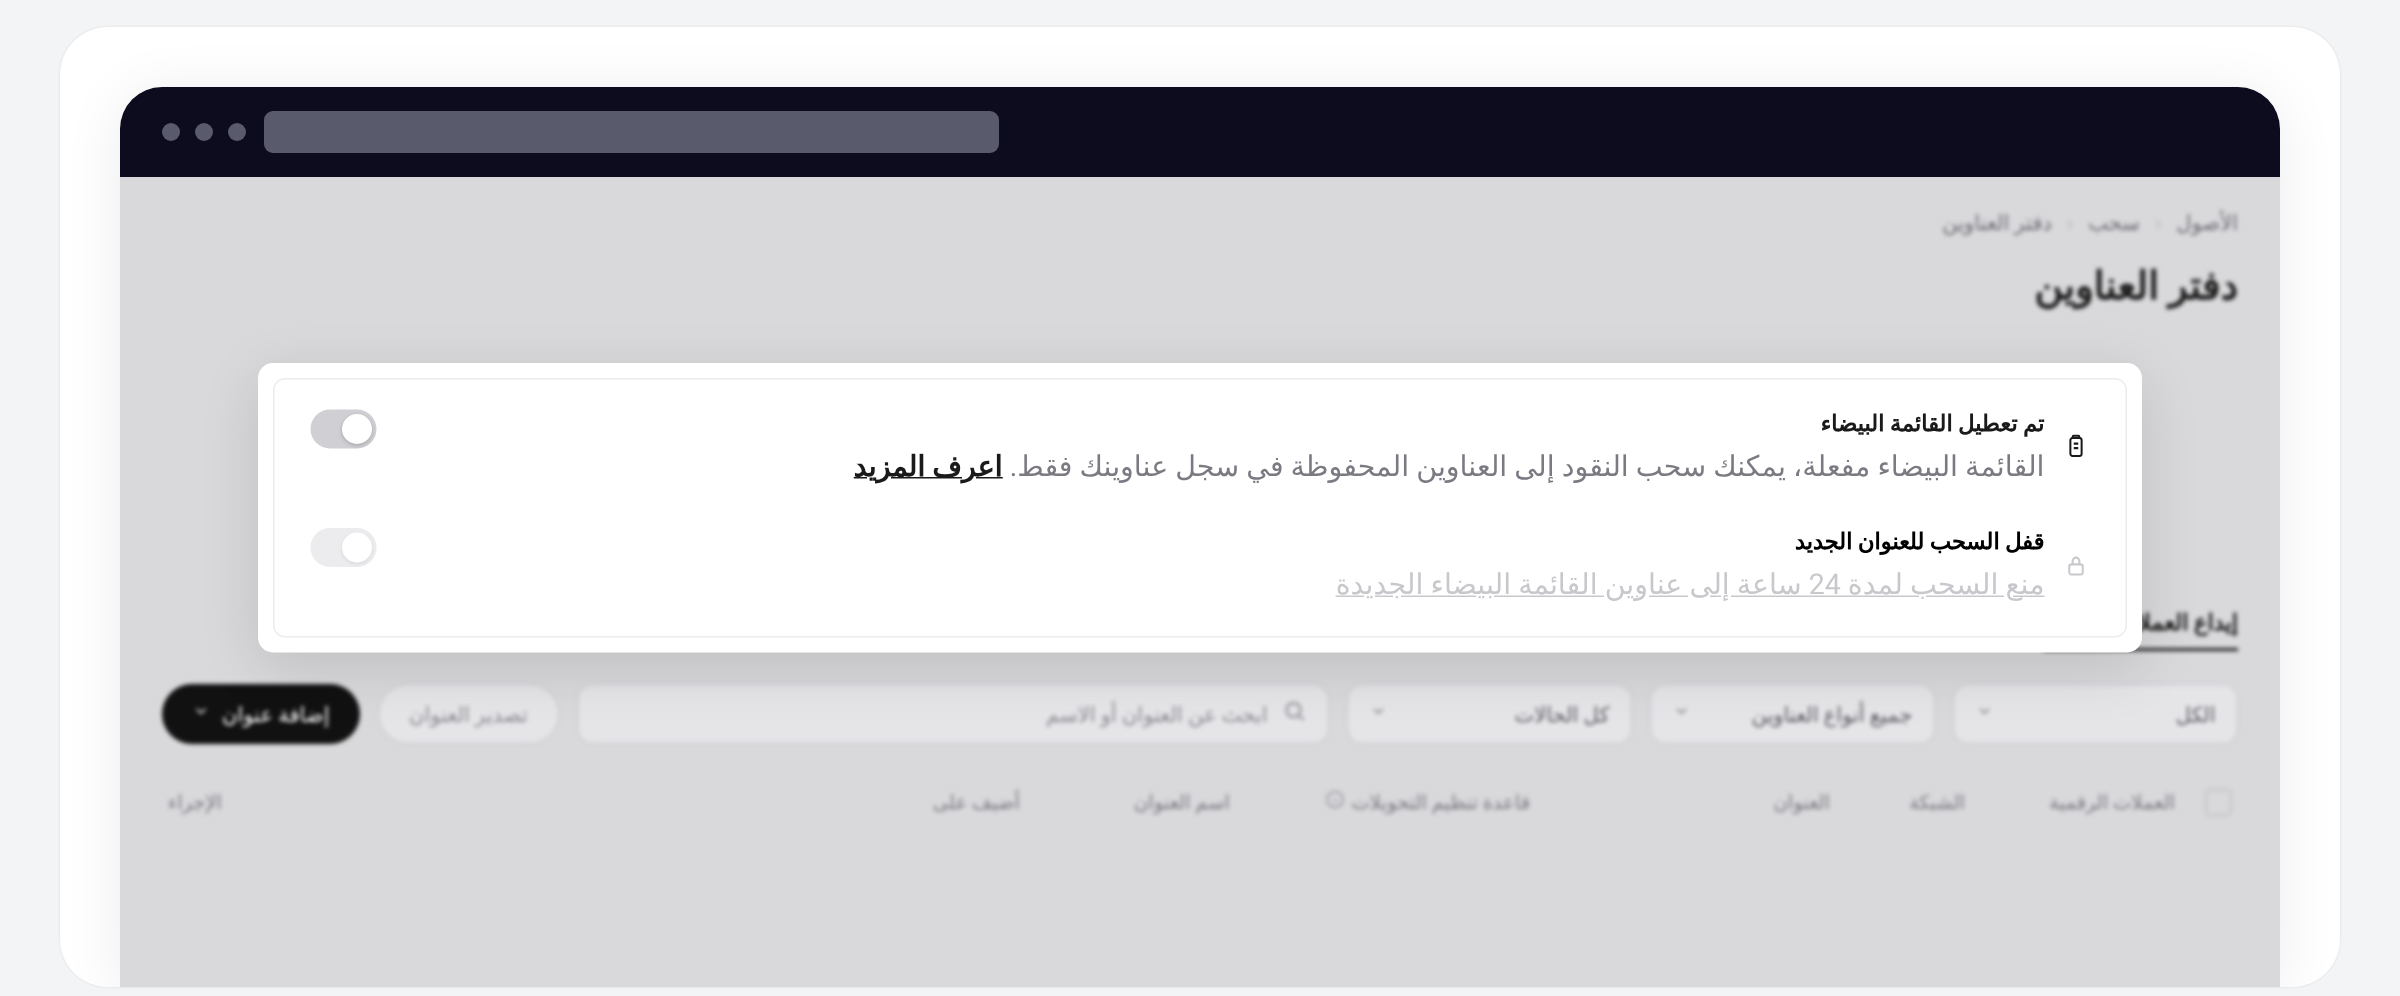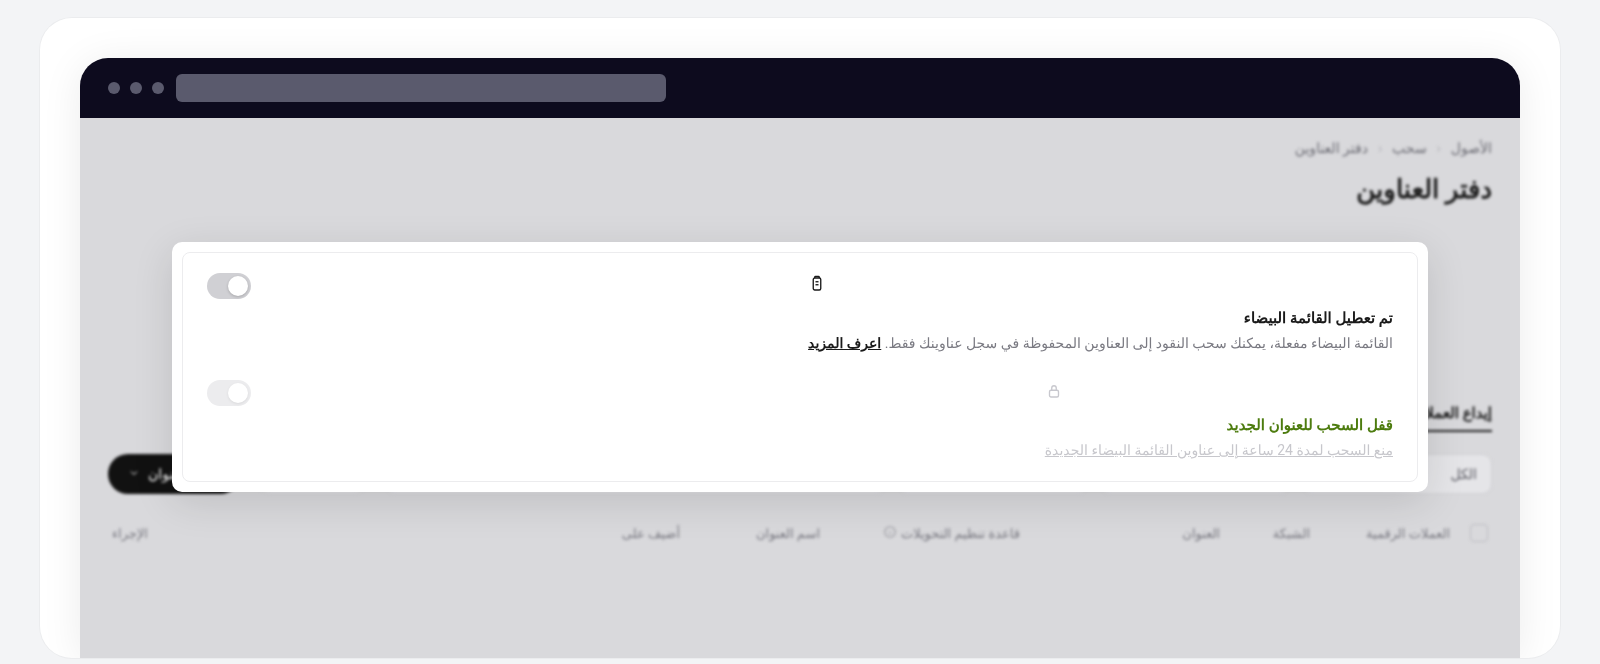--- a/index.html
+++ b/index.html
@@ -71,26 +71,26 @@
     left: 92px; right:92px;
     top: 124px;
     background:#fff;
     border-radius:10px;
     box-shadow: 0 10px 40px rgba(0,0,0,0.12);
     padding: 10px;
   }
   .card-inner { border:1px solid #ececee; border-radius:8px; padding: 20px 24px;}
   .row { display:flex; justify-content:space-between; align-items:flex-start; }
   .row + .row { margin-top:26px;}
-  .row-text { display:flex; gap:12px; align-items:flex-end;flex-direction:column;}
+  .row-text { display:flex; gap:12px; align-items:center;}
   .row-text svg { flex-shrink:0; margin-top:2px;}
   .row-title { font-size:15px; font-weight:700; color:#1a1a1a; margin-bottom:6px;}
-  .row-desc { font-size:14px; color:#7a7a82; line-height:1.5;}
+  .row-desc { font-size:19px; color:#7a7a82; line-height:1.5;}
   .row-desc a { color:#1a1a1a; text-decoration:underline; font-weight:600;}
-  .row.disabled .row-title { color:#4d7c0f;}
+  .row.disabled .row-title { color:#000000;}
   .row.disabled .row-desc { color:#c7c7cc;text-decoration:underline;}
   .toggle { width:44px; height:26px; border-radius:13px; position:relative; flex-shrink:0;}
   .toggle .knob { position:absolute; width:20px; height:20px; border-radius:50%; background:#fff; top:3px; box-shadow:0 1px 3px rgba(0,0,0,0.2);}
   .toggle.off { background:#d0d0d4;}
   .toggle.off .knob { left:21px;}
   .toggle.disabled { background:#ececee;}
   .toggle.disabled .knob { left:21px; box-shadow:0 1px 3px rgba(0,0,0,0.08);}
   .chev{display:inline-block;}
 </style>
 </head>

